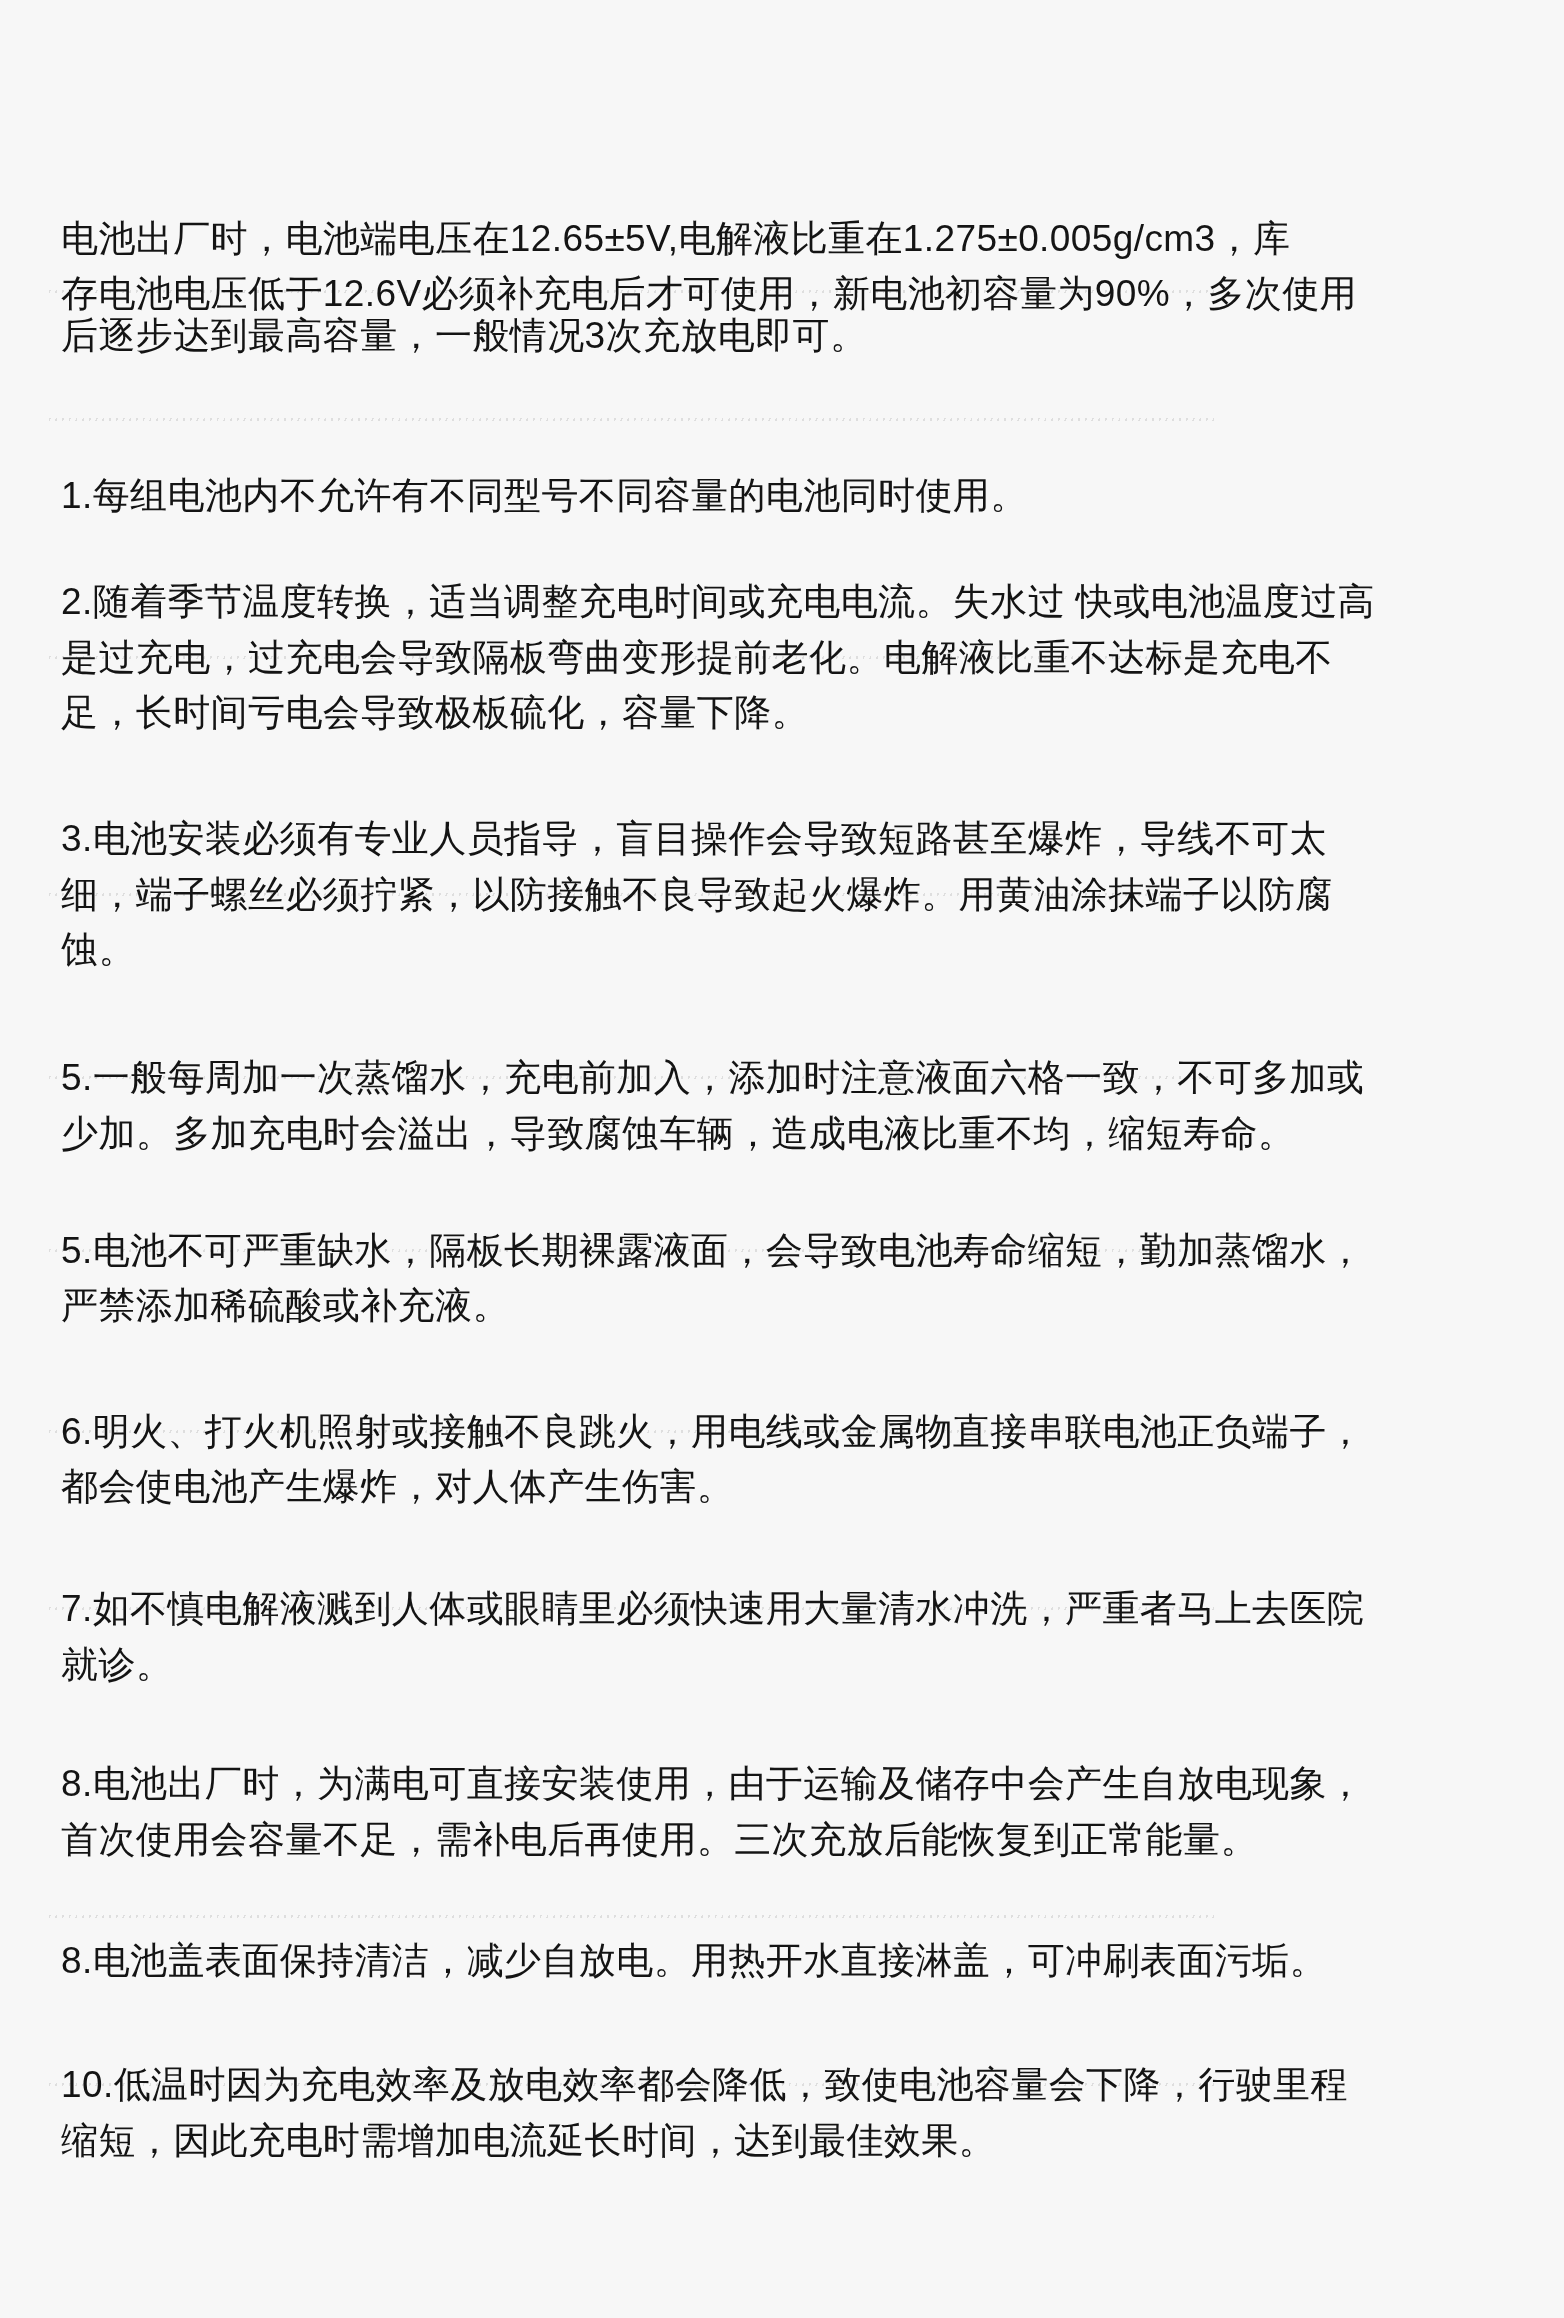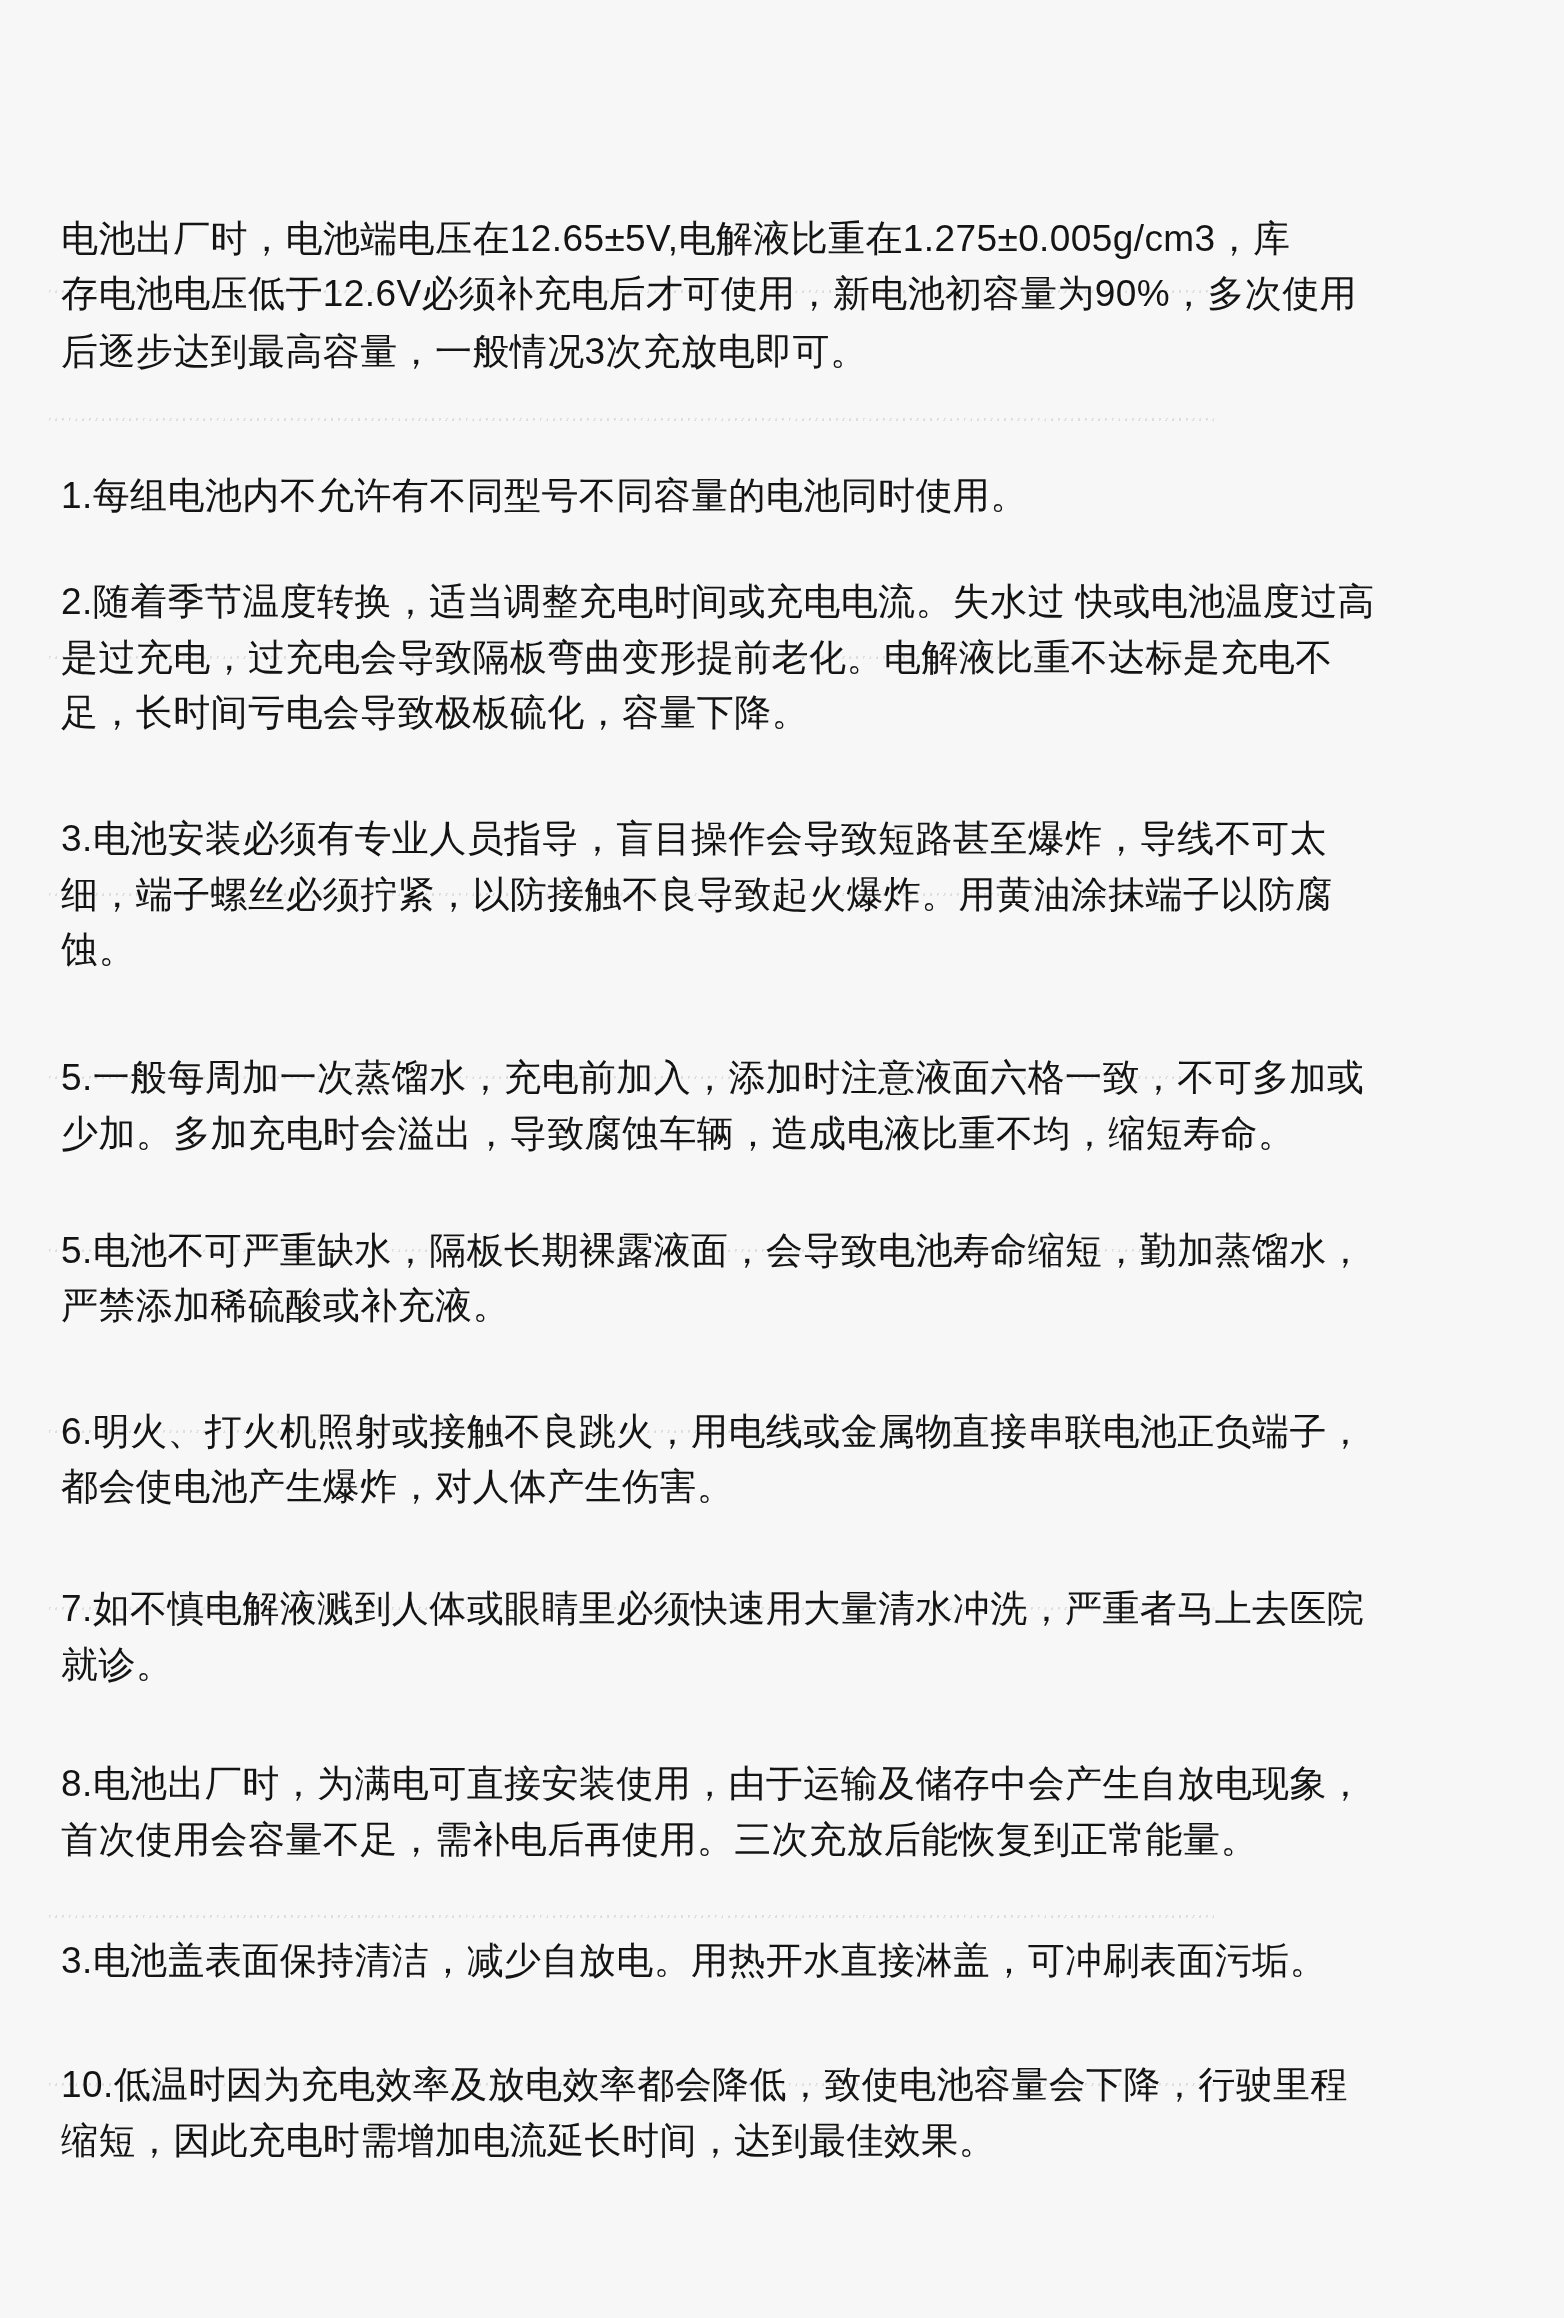--- a/index.html
+++ b/index.html
@@ -51,21 +51,21 @@
   <div class="watermark-row" style="top:893px"></div>
   <div class="watermark-row" style="top:1076px"></div>
   <div class="watermark-row" style="top:1249px"></div>
   <div class="watermark-row" style="top:1430px"></div>
   <div class="watermark-row" style="top:1607px"></div>
   <div class="watermark-row" style="top:1915px"></div>
   <div class="watermark-row" style="top:2083px"></div>
 
   <div class="text-line" style="top:211px">电池出厂时，电池端电压在12.65±5V,电解液比重在1.275±0.005g/cm3，库</div>
   <div class="text-line" style="top:266px">存电池电压低于12.6V必须补充电后才可使用，新电池初容量为90%，多次使用</div>
-  <div class="text-line" style="top:324px">后逐步达到最高容量，一般情况3次充放电即可。</div>
+  <div class="text-line" style="top:308px">后逐步达到最高容量，一般情况3次充放电即可。</div>
 
   <div class="text-line" style="top:468px">1.每组电池内不允许有不同型号不同容量的电池同时使用。</div>
 
   <div class="text-line" style="top:574px">2.随着季节温度转换，适当调整充电时间或充电电流。失水过 快或电池温度过高</div>
   <div class="text-line" style="top:685px">足，长时间亏电会导致极板硫化，容量下降。</div>
   <div class="text-line" style="top:630px">是过充电，过充电会导致隔板弯曲变形提前老化。电解液比重不达标是充电不</div>
 
   <div class="text-line" style="top:811px">3.电池安装必须有专业人员指导，盲目操作会导致短路甚至爆炸，导线不可太</div>
   <div class="text-line" style="top:867px">细，端子螺丝必须拧紧，以防接触不良导致起火爆炸。用黄油涂抹端子以防腐</div>
   <div class="text-line" style="top:922px">蚀。</div>
@@ -78,19 +78,19 @@
 
   <div class="text-line" style="top:1404px">6.明火、打火机照射或接触不良跳火，用电线或金属物直接串联电池正负端子，</div>
   <div class="text-line" style="top:1459px">都会使电池产生爆炸，对人体产生伤害。</div>
 
   <div class="text-line" style="top:1581px">7.如不慎电解液溅到人体或眼睛里必须快速用大量清水冲洗，严重者马上去医院</div>
   <div class="text-line" style="top:1637px">就诊。</div>
 
   <div class="text-line" style="top:1756px">8.电池出厂时，为满电可直接安装使用，由于运输及储存中会产生自放电现象，</div>
   <div class="text-line" style="top:1812px">首次使用会容量不足，需补电后再使用。三次充放后能恢复到正常能量。</div>
 
-  <div class="text-line" style="top:1933px">3.电池盖表面保持清洁，减少自放电。用热开水直接淋盖，可冲刷表面污垢。</div>
+  <div class="text-line" style="top:1933px">8.电池盖表面保持清洁，减少自放电。用热开水直接淋盖，可冲刷表面污垢。</div>
 
   <div class="text-line" style="top:2057px">10.低温时因为充电效率及放电效率都会降低，致使电池容量会下降，行驶里程</div>
   <div class="text-line" style="top:2113px">缩短，因此充电时需增加电流延长时间，达到最佳效果。</div>
 
 </div>
 
 
 </body></html>

